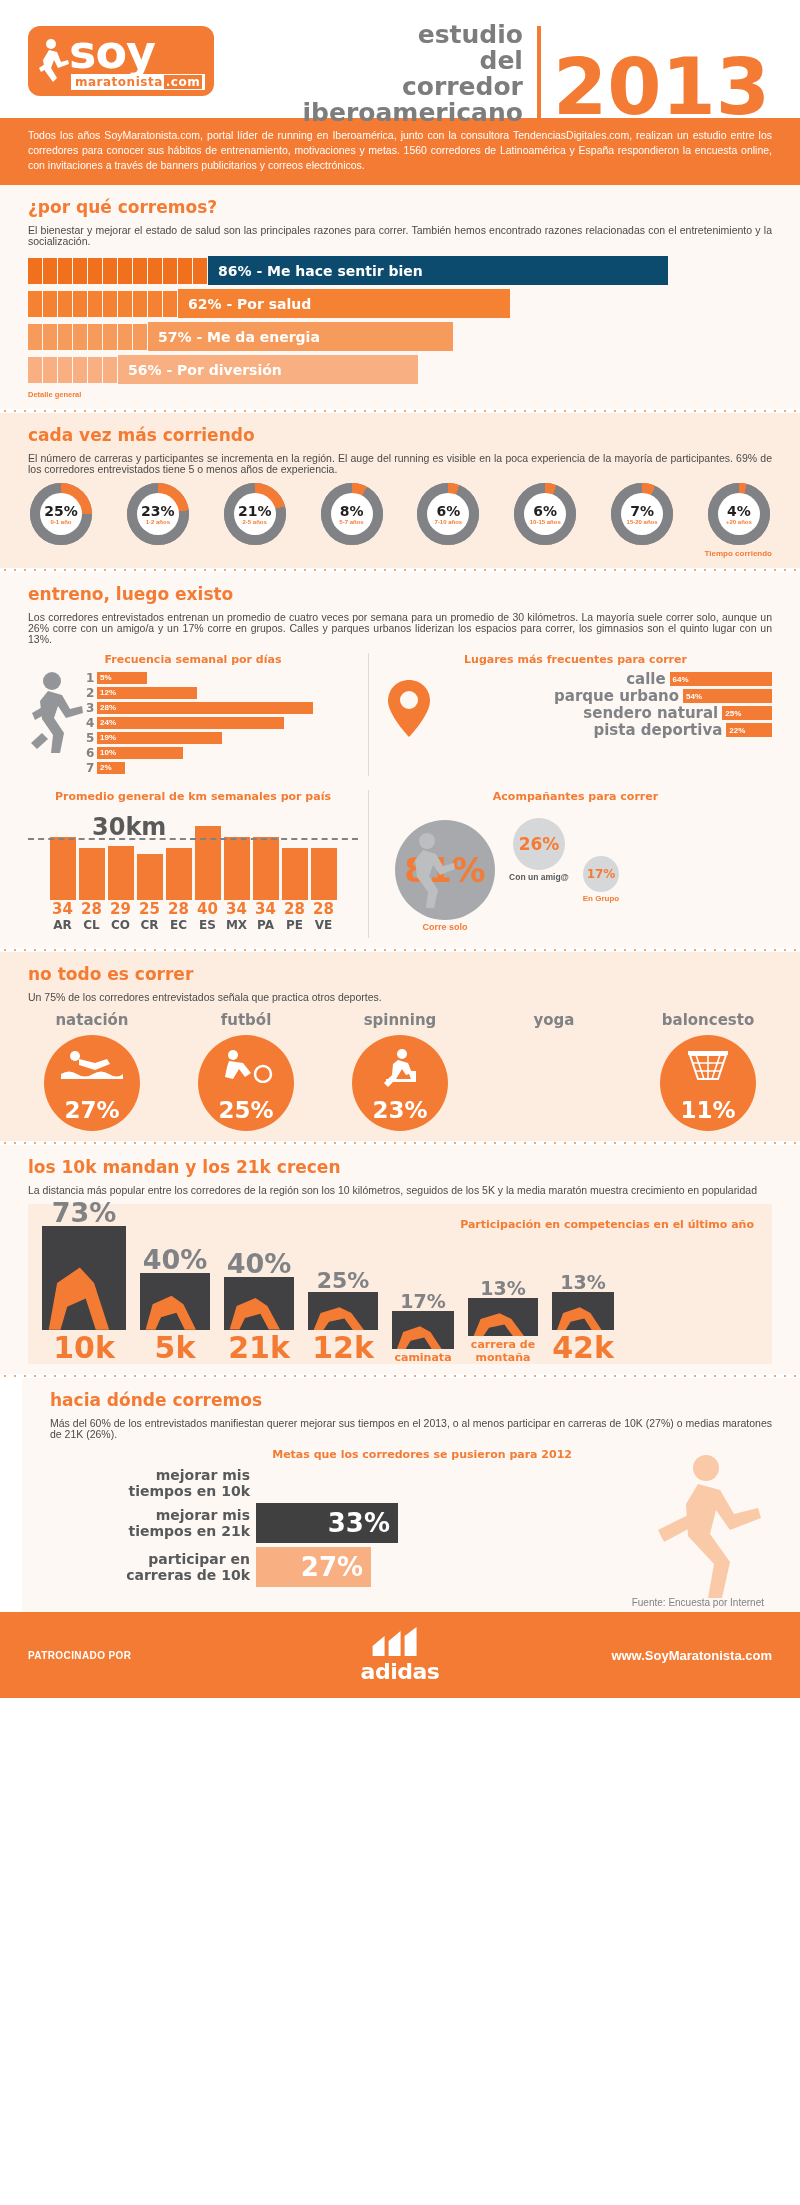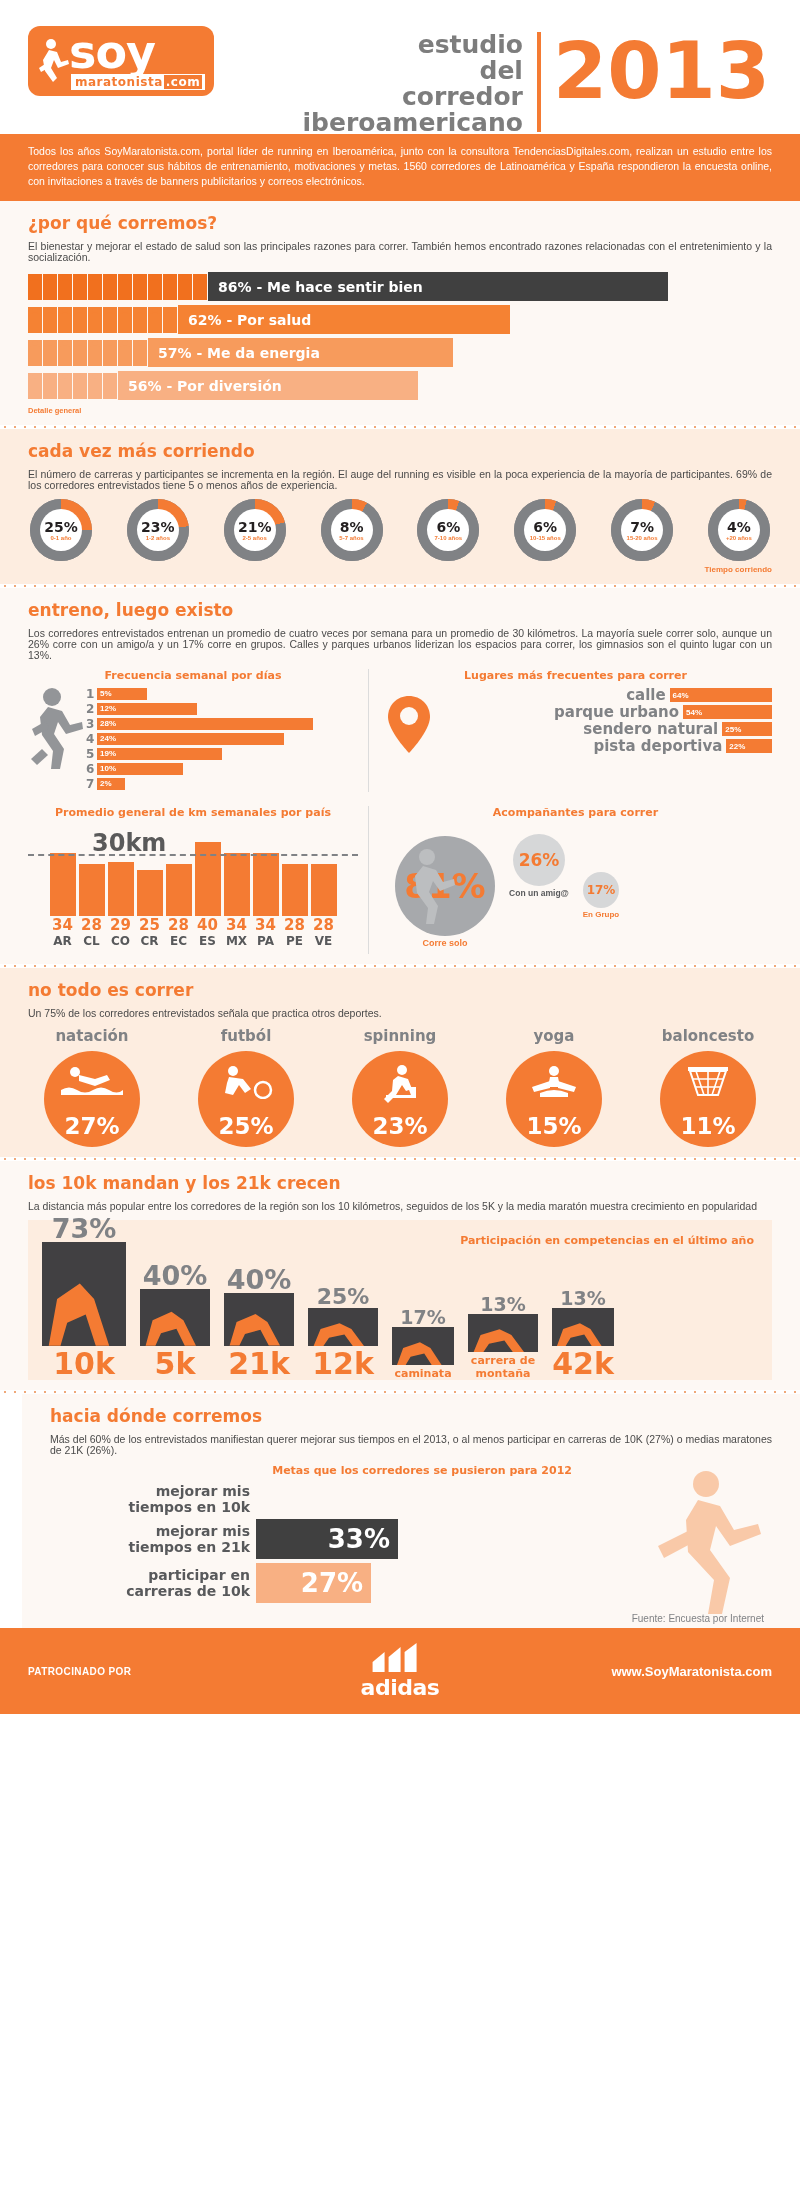--- a/index.html
+++ b/index.html
@@ -6,39 +6,39 @@
   body {
     width: 800px; height: 2205px;
     font-family: "Liberation Sans", sans-serif;
     background: #ffffff;
     overflow: hidden;
     position: relative;
   }
   .page { width: 800px; height: 2205px; position: relative; background:#fff; }
 
   
-  .header { height: 134px; background:#fff; position: relative; }
+  .header { height: 118px; background:#fff; position: relative; }
   .logo-box {
     position:absolute; left:28px; top:26px; width:186px; height:70px;
     background:#F47B33; border-radius:12px; display:flex; align-items:center; justify-content:center;
   }
   .logo-inner { position:relative; width:176px; height:62px; }
   .logo-runner { position:absolute; left:4px; top:8px; }
   .logo-soy {
     position:absolute; left:36px; top:0px; color:#fff; font-size:46px; font-weight:bold;
     letter-spacing:-1px; font-family:"DejaVu Sans", sans-serif; line-height:44px;
   }
   .logo-sub {
     position:absolute; left:38px; top:44px; background:#fff; color:#F47B33;
     font-size:12px; font-weight:bold; padding:1px 3px 1px 4px; letter-spacing:0.5px;
     font-family:"DejaVu Sans", sans-serif;
   }
   .logo-sub .dom { background:#F47B33; color:#fff; padding:0 2px; margin-left:1px; }
 
-  .title-block { position:absolute; right:30px; top:32px; display:flex; align-items:flex-start; }
+  .title-block { position:absolute; right:30px; top:22px; display:flex; align-items:flex-end; }
   .title-words {
     text-align:right; color:#7d7d7d; font-size:25px; line-height:26px; font-weight:bold;
     font-family:"DejaVu Sans", sans-serif; padding-right:14px;
   }
   .title-rule { width:4px; height:100px; background:#F47B33; margin-right:12px; }
   .title-year { color:#F47B33; font-size:78px; font-weight:bold; line-height:78px; font-family:"DejaVu Sans", sans-serif; }
 
   
   .intro {
     background:#F47B33; color:#fff; padding:10px 28px 12px 28px;
@@ -251,21 +251,21 @@
               <u style="background:#F1701E"></u>
               <s style="background:#F1701E"></s>
             </div>
             <div class="person" style="background: rgb(241, 112, 30); color: rgb(241, 112, 30);">
               <i style="background:#F1701E"></i>
               <b style="background:#F1701E"></b>
               <u style="background:#F1701E"></u>
               <s style="background:#F1701E"></s>
             </div>
           </div>
-          <div class="why-bar" style="background: #404040; width: 460px;">86% - Me hace sentir bien</div>
+          <div class="why-bar" style="background: #0c4a6e; width: 460px;">86% - Me hace sentir bien</div>
         </div>
         <div class="why-row">
           <div class="people">
             <div class="person" style="background: rgb(245, 130, 51); color: rgb(245, 130, 51);">
               <i style="background:#F58233"></i>
               <b style="background:#F58233"></b>
               <u style="background:#F58233"></u>
               <s style="background:#F58233"></s>
             </div>
             <div class="person" style="background: rgb(245, 130, 51); color: rgb(245, 130, 51);">
@@ -676,32 +676,20 @@
                 <path d="M20 11 L30 14 L34 24 L28 26 L24 20 L18 30 L10 38 L6 34 L14 26 L15 15 Z" fill="#fff"></path>
                 <rect x="8" y="30" width="26" height="3" fill="#fff"></rect>
                 <path d="M30 22 L38 22 L38 33 L34 33 Z" fill="#fff"></path>
               </svg>
             </div>
             <div class="sport-pct">23%</div>
           </div>
         </div>
         <div class="sport">
           <div class="sport-name">yoga</div>
-          <div class="sport-circle">
-            <div class="sport-icon">
-              <svg width="52" height="34" viewBox="0 0 52 34">
-                <circle cx="26" cy="6" r="5" fill="#fff"></circle>
-                <path d="M22 12 L30 12 L32 22 L20 22 Z" fill="#fff"></path>
-                <path d="M22 16 L4 22 L6 27 L22 23 Z" fill="#fff"></path>
-                <path d="M30 16 L48 22 L46 27 L30 23 Z" fill="#fff"></path>
-                <path d="M12 28 Q26 22 40 28 L40 32 L12 32 Z" fill="#fff"></path>
-              </svg>
-            </div>
-            <div class="sport-pct">15%</div>
-          </div>
         </div>
         <div class="sport">
           <div class="sport-name">baloncesto</div>
           <div class="sport-circle">
             <div class="sport-icon">
               <svg width="48" height="36" viewBox="0 0 48 36">
                 <rect x="4" y="2" width="40" height="4" fill="#fff"></rect>
                 <path d="M6 6 L42 6 L34 30 L14 30 Z" fill="none" stroke="#fff" stroke-width="2"></path>
                 <path d="M12 6 L20 30 M24 6 L24 30 M36 6 L28 30" stroke="#fff" stroke-width="1.6" fill="none"></path>
                 <path d="M9 14 L39 14 M11 22 L37 22" stroke="#fff" stroke-width="1.6" fill="none"></path>

